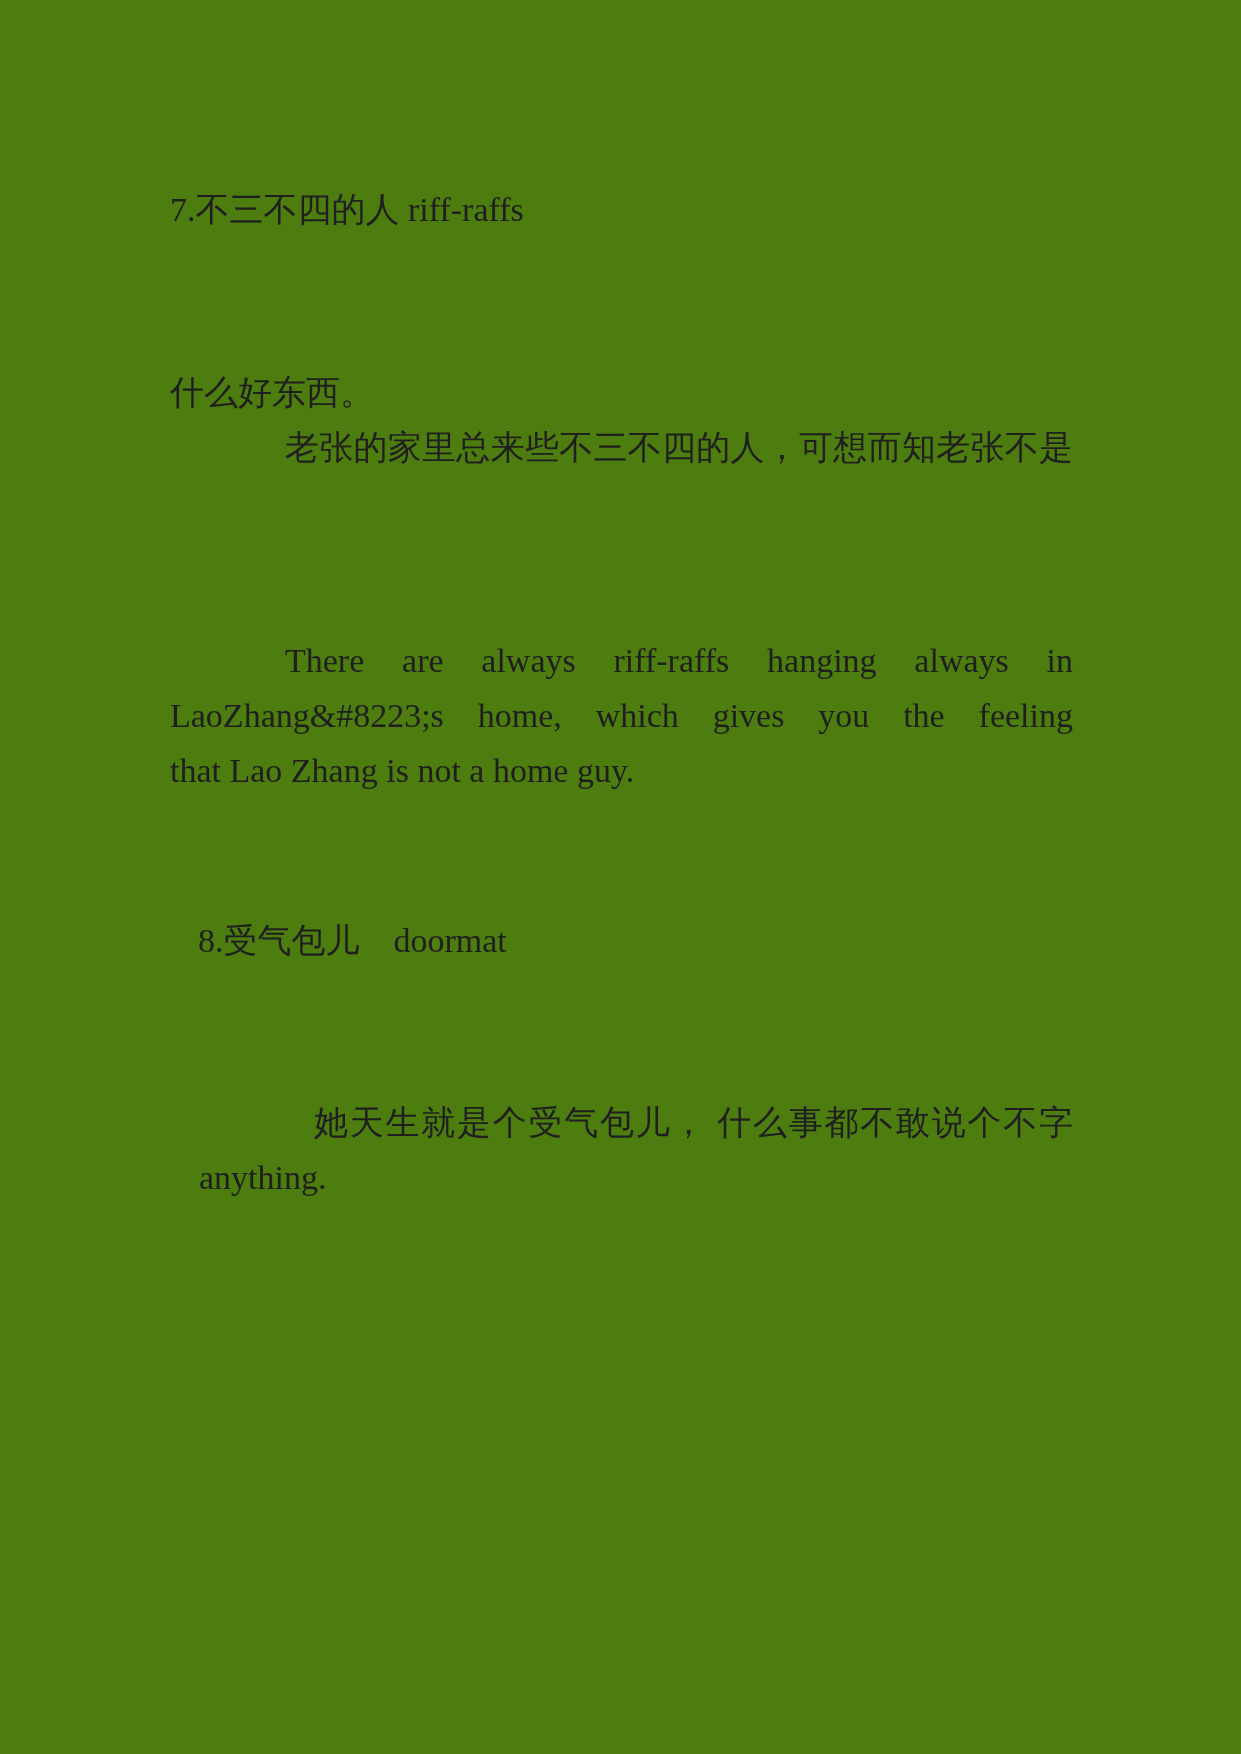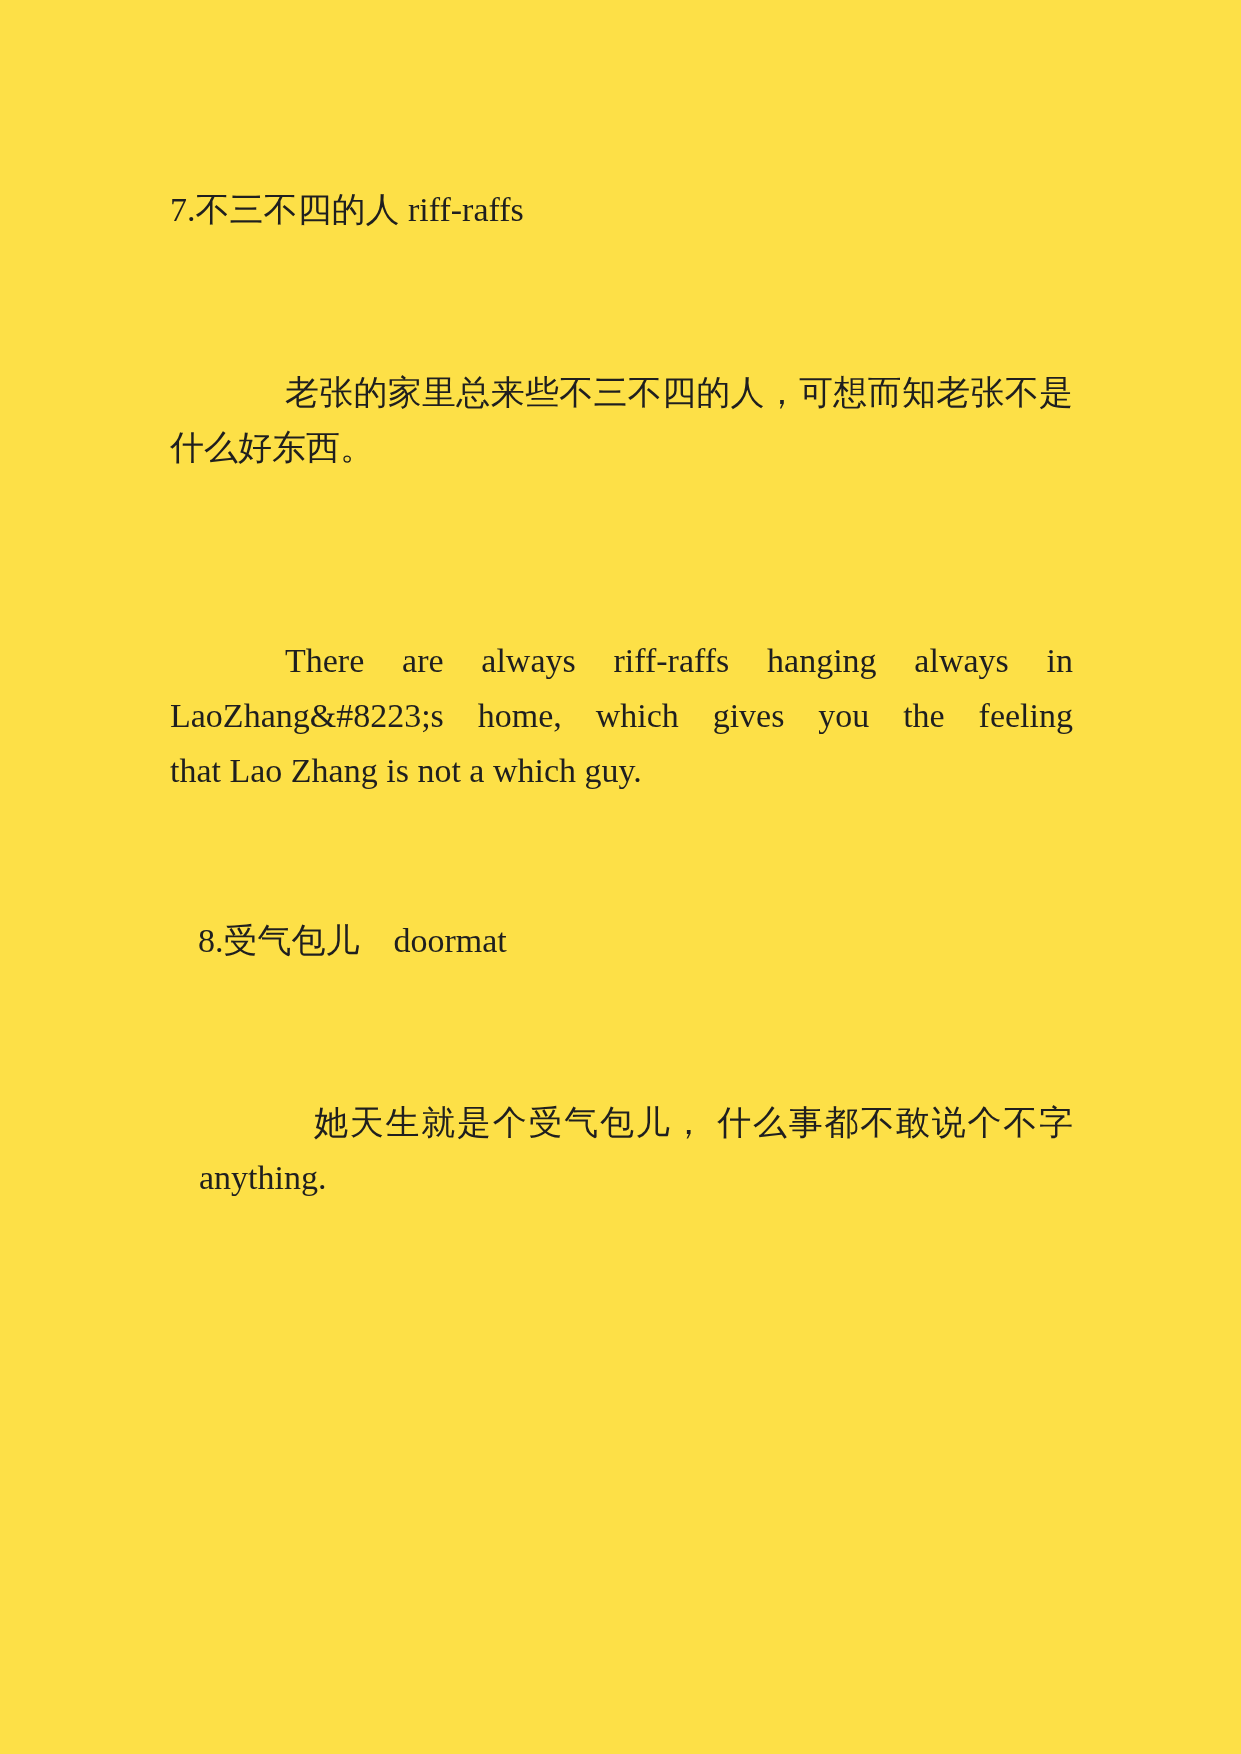--- a/index.html
+++ b/index.html
@@ -14,21 +14,21 @@
     color: #1f1f1f;
     font-family: "Liberation Serif", "DejaVu Serif", serif;
     font-size: 34px;
     line-height: 55px;
   }
   .page {
     box-sizing: border-box;
     width: 1241px;
     height: 1754px;
     padding: 182px 168px 0 170px;
-    background: #fde047;
+    background: #4d7c0f;
   }
   .line {
     text-align: left;
     white-space: normal;
   }
   
   .j {
     text-align: justify;
     text-align-last: justify;
   }
@@ -42,28 +42,28 @@
   .g5 { margin-top: 123px; }
 </style>
 </head>
 <body>
 
 <div class="page">
 
   <div class="line heading">7.不三不四的人 riff-raffs</div>
 
   <div class="para g1">
+    <div class="line">什么好东西。</div>
     <div class="line j indent">老张的家里总来些不三不四的人，可想而知老张不是</div>
-    <div class="line">什么好东西。</div>
   </div>
 
   <div class="para g2">
     <div class="line j indent">There are always riff-raffs hanging always in</div>
     <div class="line j">LaoZhang&amp;#8223;s home, which gives you the feeling</div>
-    <div class="line">that Lao Zhang is not a which guy.</div>
+    <div class="line">that Lao Zhang is not a home guy.</div>
   </div>
 
   <div class="line heading g3">8.受气包儿　doormat</div>
 
   <div class="para g4">
     <div class="line j indent">她天生就是个受气包儿， 什么事都不敢说个不字</div>
     <div class="line">anything.</div>
   </div>
 
 

